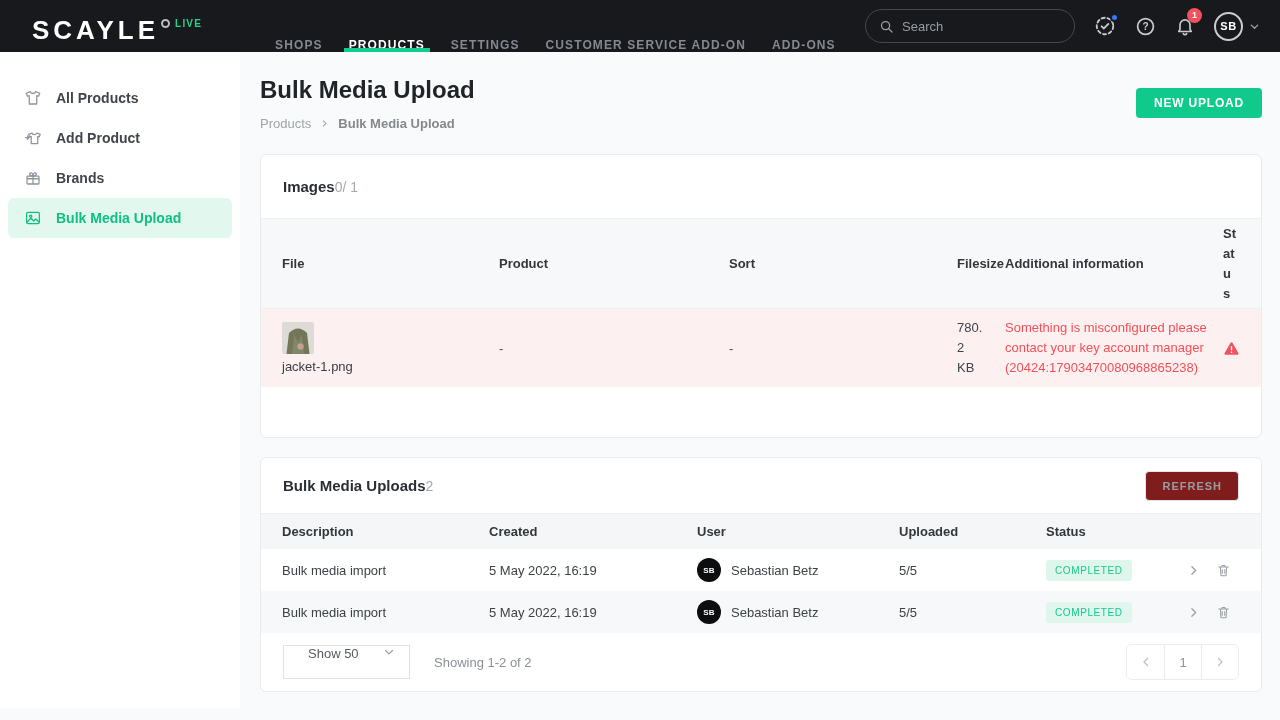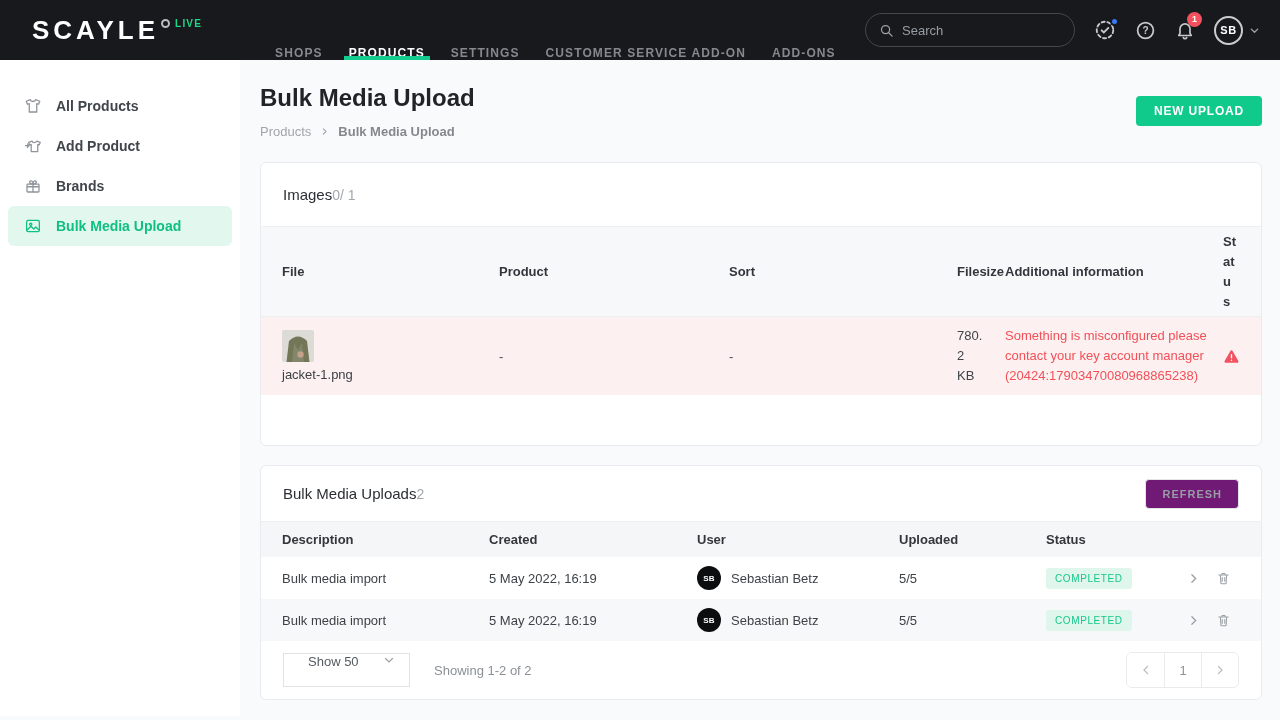--- a/index.html
+++ b/index.html
@@ -1,21 +1,21 @@
 <!DOCTYPE html>
 <html><head>
 <meta charset="utf-8">
 <title>Bulk Media Upload</title>
 <style>
   *{margin:0;padding:0;box-sizing:border-box}
   html,body{width:1280px;height:720px;overflow:hidden;background:#f9fafb;
     font-family:"Liberation Sans",sans-serif;-webkit-font-smoothing:antialiased}
 
   
-  .topbar{height:60px;background:#17191d;display:flex;align-items:stretch;padding:0 20px 0 32px}
+  .topbar{height:52px;background:#17191d;display:flex;align-items:stretch;padding:0 20px 0 32px}
   .logo{display:flex;align-items:flex-start;padding-top:17px;cursor:pointer}
   .logo-text{color:#fff;font-size:26px;font-weight:bold;letter-spacing:4px;line-height:1}
   .logo-sup{display:flex;align-items:center;gap:5px;margin-top:1px;margin-left:2px}
   .dial-icon{width:9px;height:9px;border:2px solid #b9bdc2;border-radius:50%;display:inline-block}
   .live{color:#1fd688;font-size:10px;font-weight:bold;letter-spacing:1.2px}
   .topnav{display:flex;margin-left:60px}
   .topnav-item{display:flex;align-items:flex-end;padding:0 13px;color:#85898f;font-size:12px;
     font-weight:bold;letter-spacing:1.1px;position:relative;cursor:pointer;white-space:nowrap}
   .topnav-item.active{color:#fff}
   .topnav-item.active::after{content:"";position:absolute;left:8px;right:8px;bottom:0;height:4px;background:#13cd8e}
@@ -53,23 +53,23 @@
   .bc-link{color:#a0a5aa;cursor:pointer}
   .bc-current{color:#84888d;font-weight:bold}
   .btn-primary{align-self:flex-start;margin-top:12px;height:30px;padding:0 18px;background:#10ca8b;
     color:#fff;border:none;border-radius:4px;font-size:12px;font-weight:bold;letter-spacing:.8px;
     cursor:pointer;font-family:"Liberation Sans",sans-serif}
 
   .card{background:#fff;border:1px solid #e9ebee;border-radius:6px;overflow:hidden}
   .card-head{display:flex;align-items:center;padding:0 22px;border-bottom:1px solid #edeff1}
   .images-card .card-head{height:64px}
   .uploads-card .card-head{height:56px}
-  .card-title{font-size:15px;font-weight:normal;color:#2b2f34}
+  .card-title{font-size:15px;font-weight:bold;color:#2b2f34}
   .card-count{margin-left:0;font-size:14px;color:#a3a8ae}
-  .btn-ghost{margin-left:auto;height:30px;padding:0 16px;background:#701a75;border:1px solid #e3e6e9;
+  .btn-ghost{margin-left:auto;height:30px;padding:0 16px;background:#7f1d1d;border:1px solid #e3e6e9;
     border-radius:4px;color:#989da4;font-size:11px;font-weight:bold;letter-spacing:1px;cursor:pointer;
     font-family:"Liberation Sans",sans-serif}
 
   
   .images-card{margin-bottom:19px}
   .itable-head,.itable-row{display:grid;grid-template-columns:217px 230px 228px 48px 218px 1fr;
     padding:0 21px;align-items:center}
   .itable-head{height:90px;background:#f7f8f9;border-bottom:1px solid #edeff1;
     font-size:13px;font-weight:bold;color:#33373c}
   .status-h{display:inline-block;width:14px;overflow-wrap:anywhere;line-height:20px}

